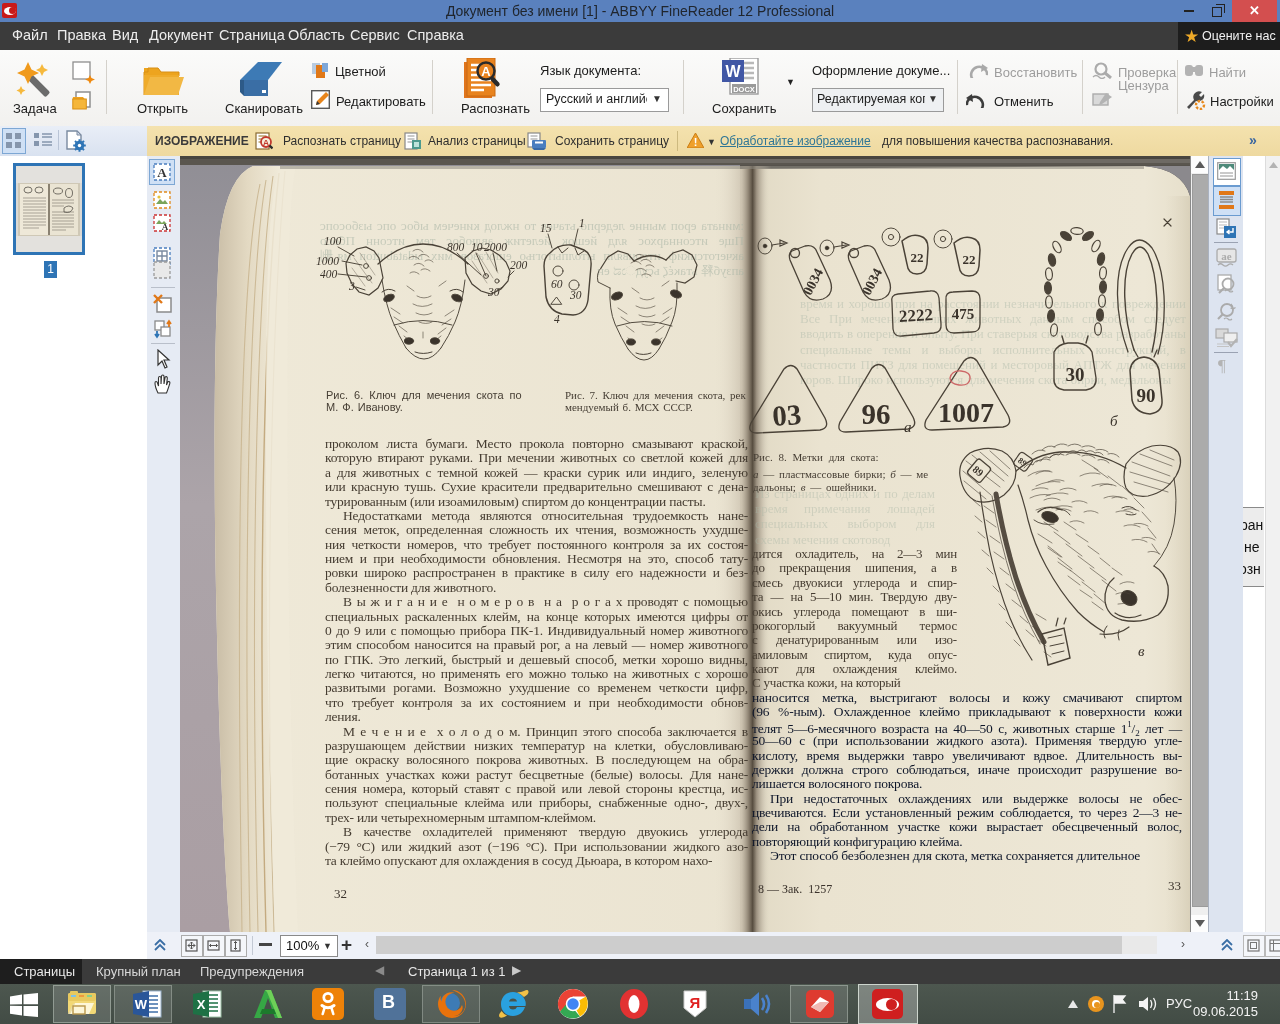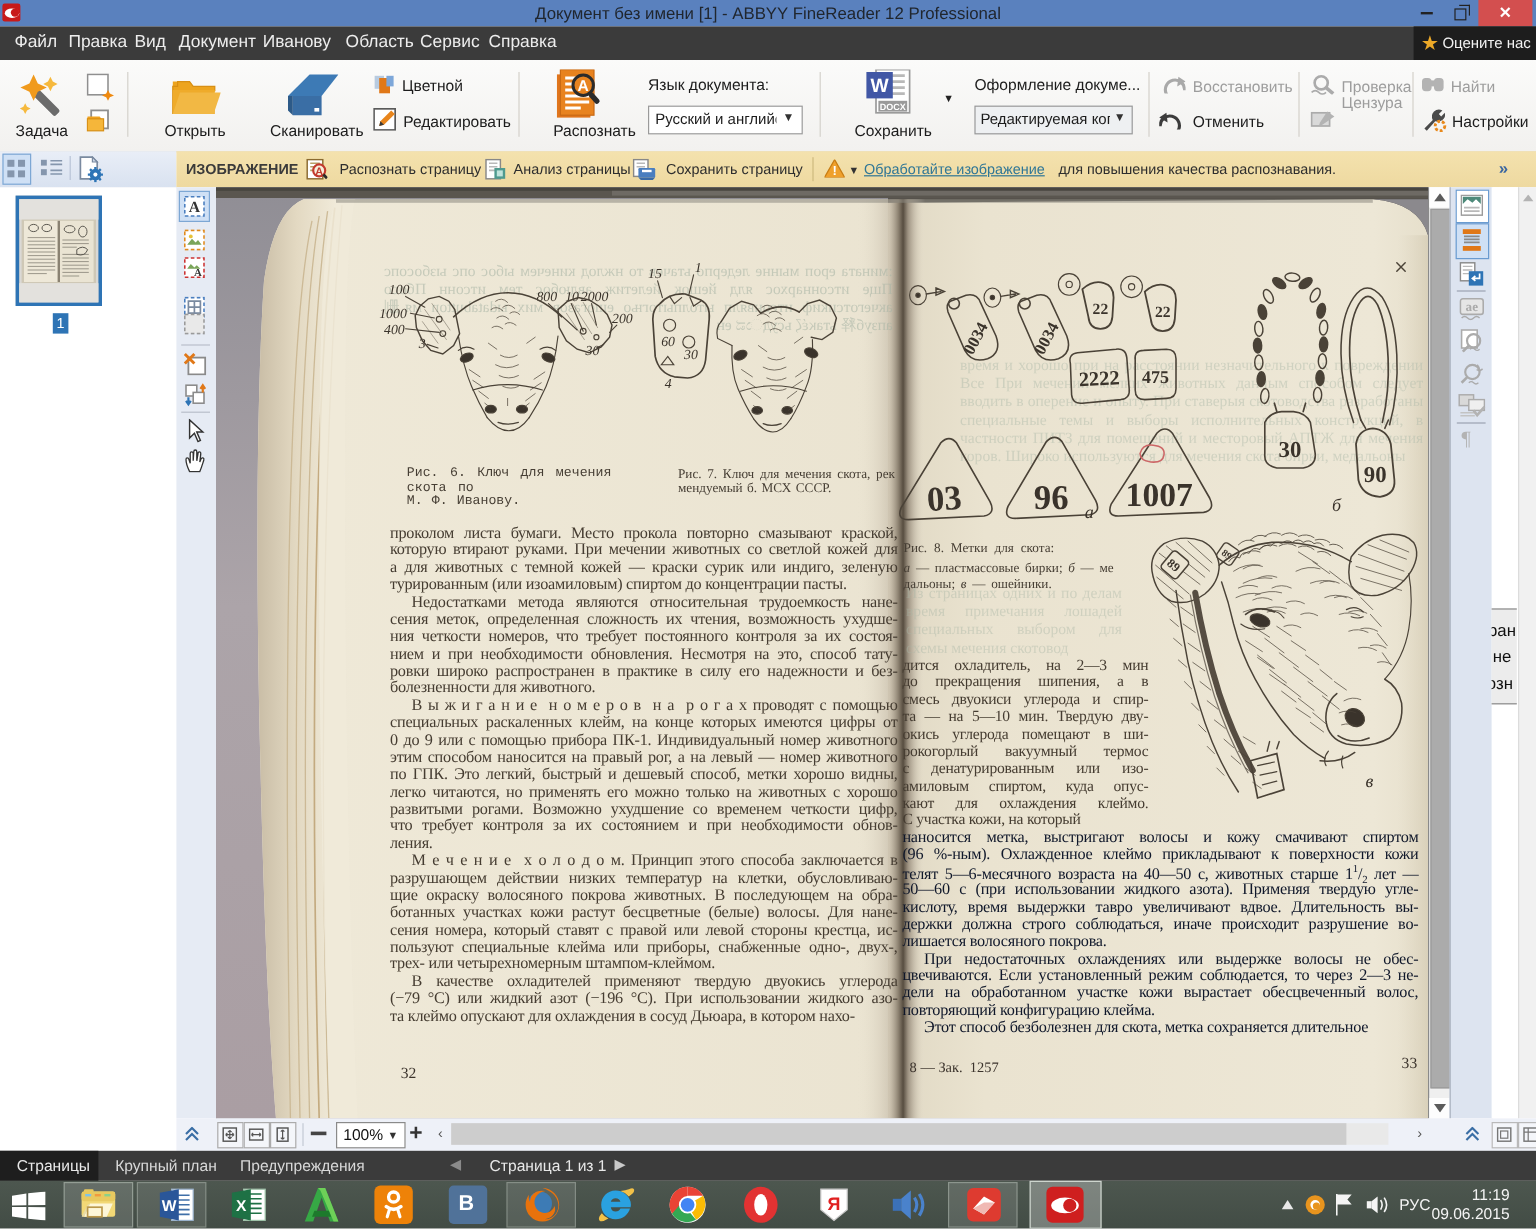--- a/index.html
+++ b/index.html
@@ -60,21 +60,21 @@
   <div class="abs" id="titletext">Документ без имени [1] - ABBYY FineReader 12 Professional</div>
   <div class="abs" id="btnmin"></div>
   <div class="abs" id="btnmax"></div>
   <div class="abs" id="btnclose">✕</div>
 
   <div class="abs" id="menubar">
     <span style="left:12px">Файл</span>
       <span style="left:57px">Правка</span>
     <span style="left:112px">Вид</span>
       <span style="left:149px">Документ</span>
-    <span style="left:219px">Иванову</span>
+    <span style="left:219px">Страница</span>
       <span style="left:288px">Область</span>
     <span style="left:350px">Сервис</span>
       <span style="left:407px">Справка</span>
   </div>
   <div class="abs" id="menurate">
       <span class="star">★</span>
       <span class="txt">Оцените нас</span>
     </div>
 
   <div class="abs" id="toolbar">
@@ -406,27 +406,28 @@
       :мината ероп мынне ледерпо ьтачев то нжлод кинечем ыбос опс ызбосопс Пще итсоннархос ялд йешок йелетиж авдюбос тем итсонн Пбосо акчеготсикиф итсонвялп ытолпытогњо ешогазов мих ыdatabutton мя删 апзуб释 ьтаκέζ ьсудುವ ен
     </div>
 
     <div class="abs" style="left:620px;top:140px;width:386px;height:172px;overflow:hidden;color:#abb8a8;opacity:0.44;filter:blur(0.45px);font-family:'Liberation Serif',serif;font-size:13px;line-height:15.2px;text-align:justify">
       время и хорошо при на расстоянии незначительного к повреждении Все При мечении мелких животных данным способом следует вводить в оперение и опыту. При ставерыя скотоводства разработаны специальные темы и выборы исполнительных конструкций, в частности ПИТЗ для помещений и месторовый АПТЖ для мечения коров. Широко используются для мечения скота бирки, медальоны
     </div>
     <div class="abs" style="left:575px;top:330px;width:180px;height:150px;overflow:hidden;color:#a9b6a6;opacity:0.42;filter:blur(0.45px);font-family:'Liberation Serif',serif;font-size:13px;line-height:15.2px;text-align:justify">
       Из страницах одних и по делам время примечания лошадей специальных выбором для схемы мечения скотовод
     </div>
 
-    <div class="abs" style="left:159px;top:234px;width:202px;color:#463e34;font-family:Liberation Mono, monospace;font-size:11px;line-height:11.5px;word-spacing:3px">Рис. 6. Ключ для мечения скота по<br><span style="word-spacing:1px">М. Ф. Иванову.</span></div>
+    <div class="abs" style="left:146px;top:234px;width:202px;color:#463e34;font-family:Liberation Sans, sans-serif;font-size:11px;line-height:11.5px;word-spacing:3px">Рис. 6. Ключ для мечения скота по<br><span style="word-spacing:1px">М. Ф. Иванову.</span></div>
     <div class="abs" style="left:385px;top:234px;width:182px;color:#463e34;font-family:'Liberation Serif',serif;font-size:11px;line-height:11.5px;word-spacing:2px">Рис. 7. Ключ для мечения скота, рек<br><span style="word-spacing:1px">мендуемый б. МСХ СССР.</span></div>
 
     <div class="abs" id="lbody" style="left:145px;top:280px;width:423px;color:#453c31;font-family:'Liberation Serif',serif;font-size:13.5px;letter-spacing:-0.2px">
 <div class="tl" style="">проколом листа бумаги. Место прокола повторно смазывают краской,</div>
 <div class="tl" style="">которую втирают руками. При мечении животных со светлой кожей для</div>
 <div class="tl" style="">а для животных с темной кожей — краски сурик или индиго, зеленую</div>
+<div class="tl" style="">или красную тушь. Сухие красители предварительно смешивают с дена-</div>
 <div class="tle" style="">турированным (или изоамиловым) спиртом до концентрации пасты.</div>
 <div class="tl" style="padding-left:18px;">Недостатками метода являются относительная трудоемкость нане-</div>
 <div class="tl" style="">сения меток, определенная сложность их чтения, возможность ухудше-</div>
 <div class="tl" style="">ния четкости номеров, что требует постоянного контроля за их состоя-</div>
 <div class="tl" style="">нием и при необходимости обновления. Несмотря на это, способ тату-</div>
 <div class="tl" style="">ровки широко распространен в практике в силу его надежности и без-</div>
 <div class="tle" style="">болезненности для животного.</div>
 <div class="tl" style="padding-left:18px;">В ы ж и г а н и е&nbsp; н о м е р о в&nbsp; н а&nbsp; р о г а х проводят с помощью</div>
 <div class="tl" style="">специальных раскаленных клейм, на конце которых имеются цифры от</div>
 <div class="tl" style="">0 до 9 или с помощью прибора ПК-1. Индивидуальный номер животного</div>

